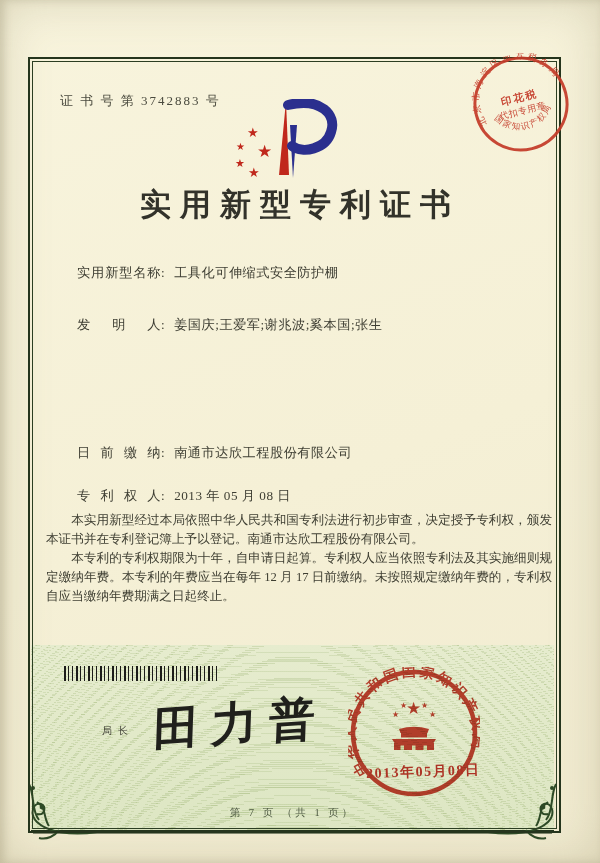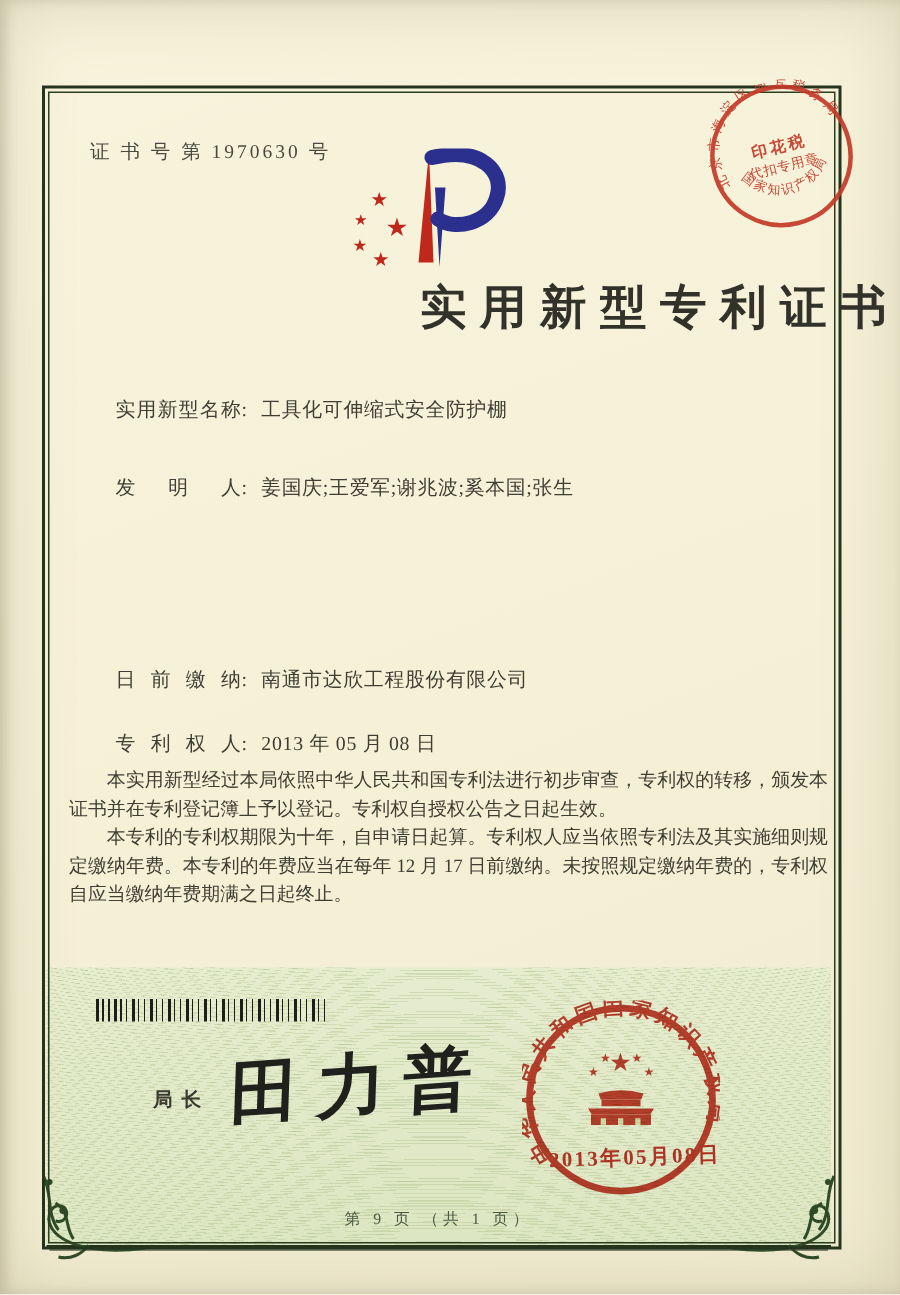--- a/index.html
+++ b/index.html
@@ -15,42 +15,42 @@
     border:2.5px solid #25351d; z-index:5; pointer-events:none;}
   .frame-inner{position:absolute; inset:2px; border:1px solid #2c3e22;}
   
   .cert-no{position:absolute; left:60px; top:92px; font-size:13px; letter-spacing:2px; color:#4a4a3e; z-index:6;}
   
   .tax-stamp{position:absolute; left:471px; top:54px; width:100px; height:100px;
     transform:rotate(-14deg); opacity:.92; z-index:7;}
   
   .logo{position:absolute; left:235px; top:99px; width:105px; height:82px; z-index:6;}
   
-  .title{position:absolute; left:0; top:184px; width:100%; text-align:right;
+  .title{position:absolute; left:0; top:184px; width:100%; text-align:center;
     font-size:31px; font-weight:700; letter-spacing:9px; color:#32322a; z-index:6;}
   
   .field{position:absolute; left:60px; font-size:13.2px; color:#3e3e33; letter-spacing:.5px; z-index:6; white-space:nowrap;margin-left:17px;}
   .flabel{display:inline-block; width:84px; text-align:justify; text-align-last:justify; vertical-align:bottom;}
   .fsep{display:inline-block; margin-right:9px;}
   .f0{top:264px}.f1{top:316px}.f2{top:358px}.f3{top:401px}.f4{top:444px}.f5{top:487px}
   
   .body-text{position:absolute; left:46px; top:511px; width:506px; font-size:12.6px;
     line-height:1.5; color:#3e3e32; text-align:justify; z-index:6;}
   .body-text p{margin:0; text-indent:2em;}
   
   .panel{position:absolute; left:31px; top:645px; width:523px; height:185px; z-index:4;
     background:
       repeating-radial-gradient(ellipse 1400px 420px at 50% -120px, rgba(120,152,72,.20) 0 1px, transparent 1px 7px),
       repeating-radial-gradient(ellipse 1400px 420px at 50% 310px, rgba(120,152,72,.16) 0 1px, transparent 1px 9px),
       linear-gradient(#e6ecce,#dde6c3);
     border-bottom:2px solid #25351d;
     box-shadow:0 4px 0 -2px rgba(37,53,29,.55);}
   .barcode{position:absolute; left:33px; top:21px; width:153px; height:15px;
     background:repeating-linear-gradient(90deg,#1d1d1a 0 2px,transparent 2px 4px,#1d1d1a 4px 5px,transparent 5px 8px,#1d1d1a 8px 9px,transparent 9px 12px);}
-  .signer-role{position:absolute; left:71px; top:79px; font-size:13px; letter-spacing:6px; color:#3a3a30;font-weight:bold;}
+  .signer-role{position:absolute; left:71px; top:79px; font-size:10px; letter-spacing:6px; color:#3a3a30;}
   .signature{position:absolute; left:122px; top:48px; font-size:46px; font-weight:600; color:#20201c;
     letter-spacing:12px; transform:rotate(-4deg) skewX(-6deg); font-family:"DejaVu Sans",sans-serif;}
   .seal{position:absolute; left:317px; top:22px; width:132px; height:132px;
     mix-blend-mode:multiply; opacity:.95;}
   .seal-date{position:absolute; left:335px; top:118px; font-size:14px; font-weight:700;
     color:#ad3425; letter-spacing:1.5px; transform:rotate(-2deg); z-index:9;}
   .page-foot{position:absolute; left:0; bottom:10px; width:100%; text-align:center;
     font-size:10.5px; letter-spacing:3px; color:#4c5840;}
   .flourish{position:absolute; bottom:-12px; width:74px; height:66px;}
   .flourish.bl{left:-6px;}
@@ -58,21 +58,21 @@
 </style>
 </head>
 <body>
 
 <div id="page">
 
   <div class="frame">
     <div class="frame-inner"></div>
   </div>
 
-  <div class="cert-no">证 书 号 第 1970630 号</div>
+  <div class="cert-no">证 书 号 第 3742883 号</div>
 
   <svg class="tax-stamp" viewBox="0 0 100 100">
     <defs>
       <path id="tsTop" d="M 13,63 A 41,41 0 1 1 87,63" fill="none"></path>
       <path id="tsBot" d="M 20,57 A 34,34 0 0 0 80,57" fill="none"></path>
     </defs>
     <circle cx="50" cy="50" r="46" fill="none" stroke="#c43a28" stroke-width="3"></circle>
     <text font-size="9" fill="#c43a28" letter-spacing="3.2">
       <textPath href="#tsTop" startOffset="2">北京市海淀区地方税务局</textPath>
     </text>
@@ -105,21 +105,21 @@
     <span class="flabel">发明人</span><span class="fsep">:</span><span>姜国庆;王爱军;谢兆波;奚本国;张生</span>
   </div>
   <div class="field f4">
     <span class="flabel">日前缴纳</span><span class="fsep">:</span><span>南通市达欣工程股份有限公司</span>
   </div>
   <div class="field f5">
     <span class="flabel">专利权人</span><span class="fsep">:</span><span>2013 年 05 月 08 日</span>
   </div>
 
   <div class="body-text">
-    <p>本实用新型经过本局依照中华人民共和国专利法进行初步审查，专利权的转移，颁发本证书并在专利登记簿上予以登记。专利权自授权公告之日起生效。</p>
+    <p>本实用新型经过本局依照中华人民共和国专利法进行初步审查，决定授予专利权，颁发本证书并在专利登记簿上予以登记。南通市达欣工程股份有限公司。</p>
     <p>本专利的专利权期限为十年，自申请日起算。专利权人应当依照专利法及其实施细则规定缴纳年费。本专利的年费应当在每年 12 月 17 日前缴纳。未按照规定缴纳年费的，专利权自应当缴纳年费期满之日起终止。</p>
   </div>
 
   <div class="panel">
     <div class="barcode"></div>
     <div class="signer-role">局长</div>
     <div class="signature">田力普</div>
 
     <svg class="seal" viewBox="0 0 132 132">
       <defs>
@@ -139,21 +139,21 @@
         <rect x="53" y="66" width="26" height="4.5"></rect>
         <path d="M44,72 L88,72 L85.5,76 L46.5,76 Z"></path>
         <rect x="46" y="76" width="40" height="7"></rect>
         <rect x="52.5" y="78.5" width="3.5" height="4.5" fill="#e9eccf"></rect>
         <rect x="64" y="78.5" width="3.5" height="4.5" fill="#e9eccf"></rect>
         <rect x="75.5" y="78.5" width="3.5" height="4.5" fill="#e9eccf"></rect>
       </g>
     </svg>
     <div class="seal-date">2013年05月08日</div>
 
-    <div class="page-foot">第 9 页 （共 1 页）</div>
+    <div class="page-foot">第 7 页 （共 1 页）</div>
 
     <svg class="flourish bl" viewBox="0 0 74 66">
       <g stroke="#2e4a26" fill="none" stroke-width="2">
         <path d="M72,56 C46,60 22,56 12,46 C4,38 8,26 16,28 C22,30 20,40 12,38"></path>
         <path d="M14,44 C6,34 10,20 4,8"></path>
         <path d="M24,50 C18,42 22,32 12,26"></path>
         <path d="M34,54 C30,60 22,64 14,62"></path>
       </g>
       <circle cx="17" cy="31" r="2.4" fill="#2e4a26"></circle>
       <circle cx="8" cy="12" r="2" fill="#2e4a26"></circle>

